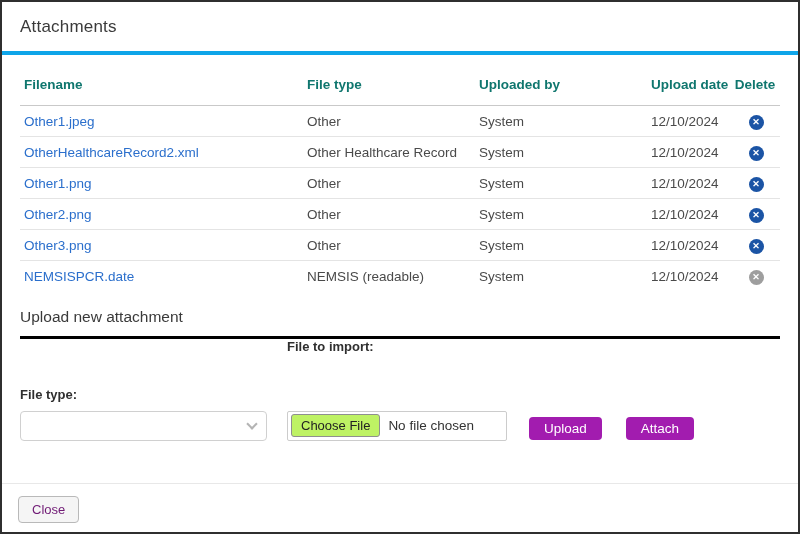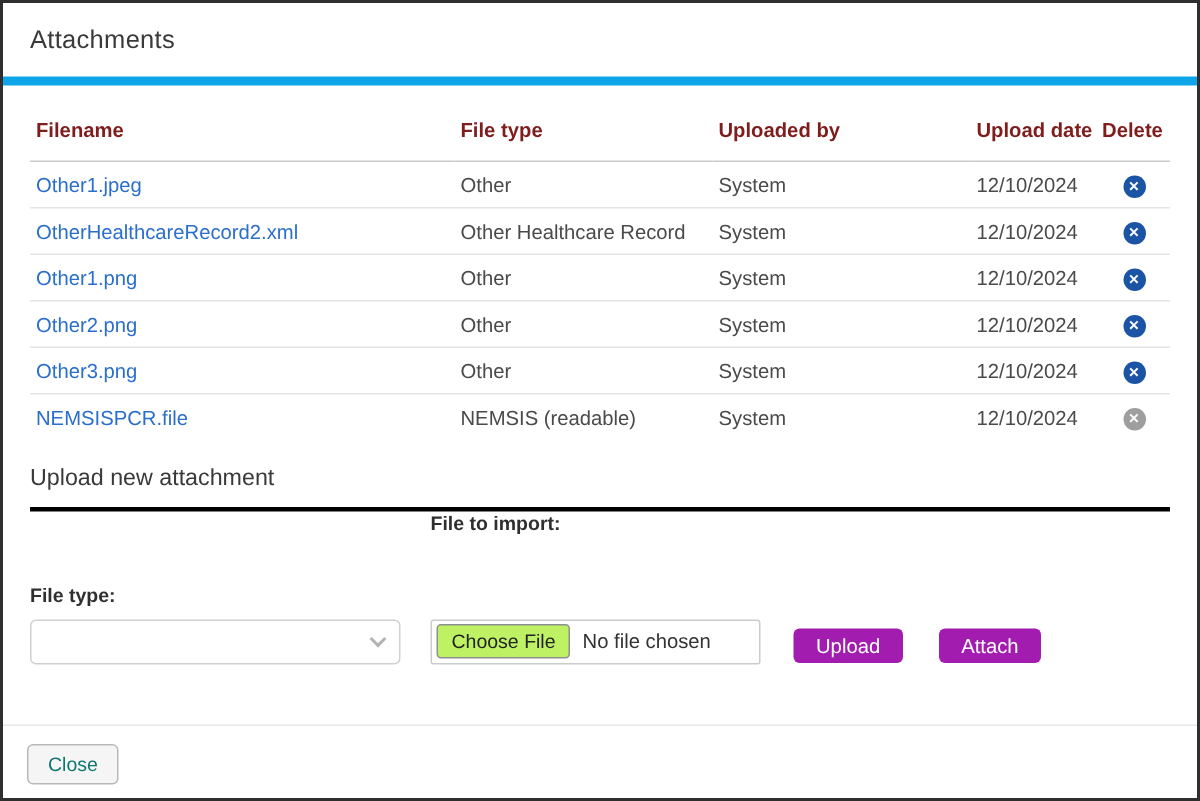--- a/index.html
+++ b/index.html
@@ -10,36 +10,36 @@
     border: 2px solid #2f2f2f;
     background: #ffffff;
     display: flex; flex-direction: column;
     overflow: hidden;
   }
 
   
   .dialog-header {
     flex: 0 0 auto;
     padding: 15px 18px 14px 18px;
-    border-bottom: 6px solid #0ea5e9;
+    border-bottom: 4px solid #0ea5e9;
   }
   .dialog-title {
     font-size: 17px; font-weight: 400; color: #3a3a3a; letter-spacing: .2px;
   }
 
   
   .dialog-body { flex: 1 1 auto; padding: 0 18px; }
 
   table.attachments {
     width: 100%; border-collapse: collapse; table-layout: fixed;
     margin-top: 22px;
   }
   th, td { padding: 0 0 0 4px; text-align: left; vertical-align: middle; }
   th {
-    font-size: 13.5px; font-weight: 700; color: #7f1d1d;
+    font-size: 13.5px; font-weight: 700; color: #0f766e;
     padding-bottom: 13px; border-bottom: 1px solid #c9c9c9;
   }
   col.c1 { width: 283px; } col.c2 { width: 172px; } col.c3 { width: 172px; }
   col.c4 { width: 85px; }  col.c5 { width: auto; }
   td { height: 31px; font-size: 13.5px; color: #4a4a4a; }
   tr.att-row { border-bottom: 1px solid #e4e4e4; }
   tr.att-row:last-child { border-bottom: none; }
   a.file-link { color: #2b6fcc; text-decoration: none; }
   td.c-del, th.th-del { text-align: center; padding-left: 0; }
   th.th-del { padding-right: 2px; }
@@ -98,21 +98,21 @@
   .btn-attach { margin-left: 24px; }
 
   
   .dialog-footer {
     flex: 0 0 auto;
     border-top: 1px solid #e8e8e8;
     padding: 12px 16px 9px 16px;
   }
   .btn-close {
     font-family: "Liberation Sans", sans-serif;
-    font-size: 13px; color: #0f766e;
+    font-size: 13px; color: #701a75;
     background: #f5f5f5; border: 1px solid #b9b9b9; border-radius: 4px;
     padding: 5px 13px; cursor: pointer;
   }
 </style>
 </head>
 <body>
 
 <div class="dialog">
 
   <div class="dialog-header">
@@ -174,21 +174,21 @@
 
   <tr class="att-row">
     <td class="c-filename"><a href="#" class="file-link">Other3.png</a></td>
     <td class="c-type">Other</td>
     <td class="c-by">System</td>
     <td class="c-date">12/10/2024</td>
     <td class="c-del"><span class="del-icon">✕</span></td>
   </tr>
 
   <tr class="att-row">
-    <td class="c-filename"><a href="#" class="file-link">NEMSISPCR.file</a></td>
+    <td class="c-filename"><a href="#" class="file-link">NEMSISPCR.date</a></td>
     <td class="c-type">NEMSIS (readable)</td>
     <td class="c-by">System</td>
     <td class="c-date">12/10/2024</td>
     <td class="c-del"><span class="del-icon disabled">✕</span></td>
   </tr>
 </tbody>
     </table>
 
     <h2 class="section-title">Upload new attachment</h2>
 

